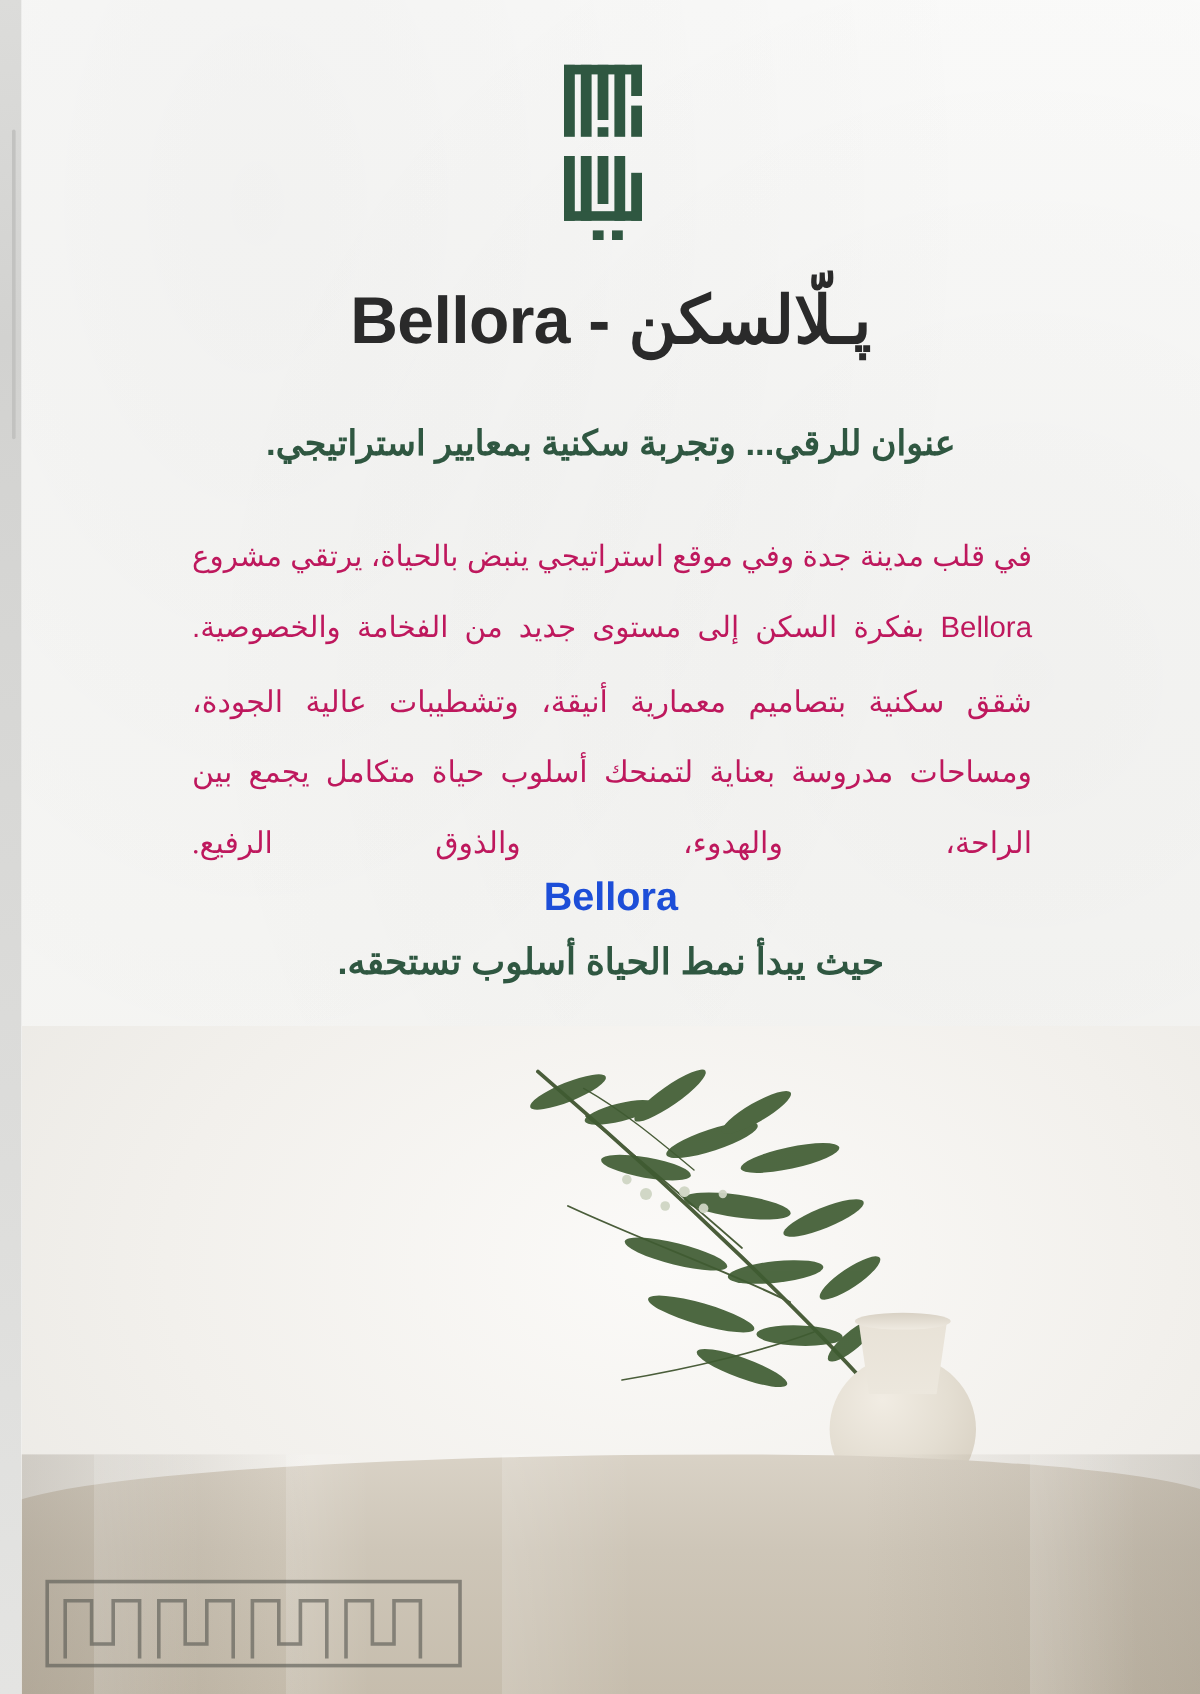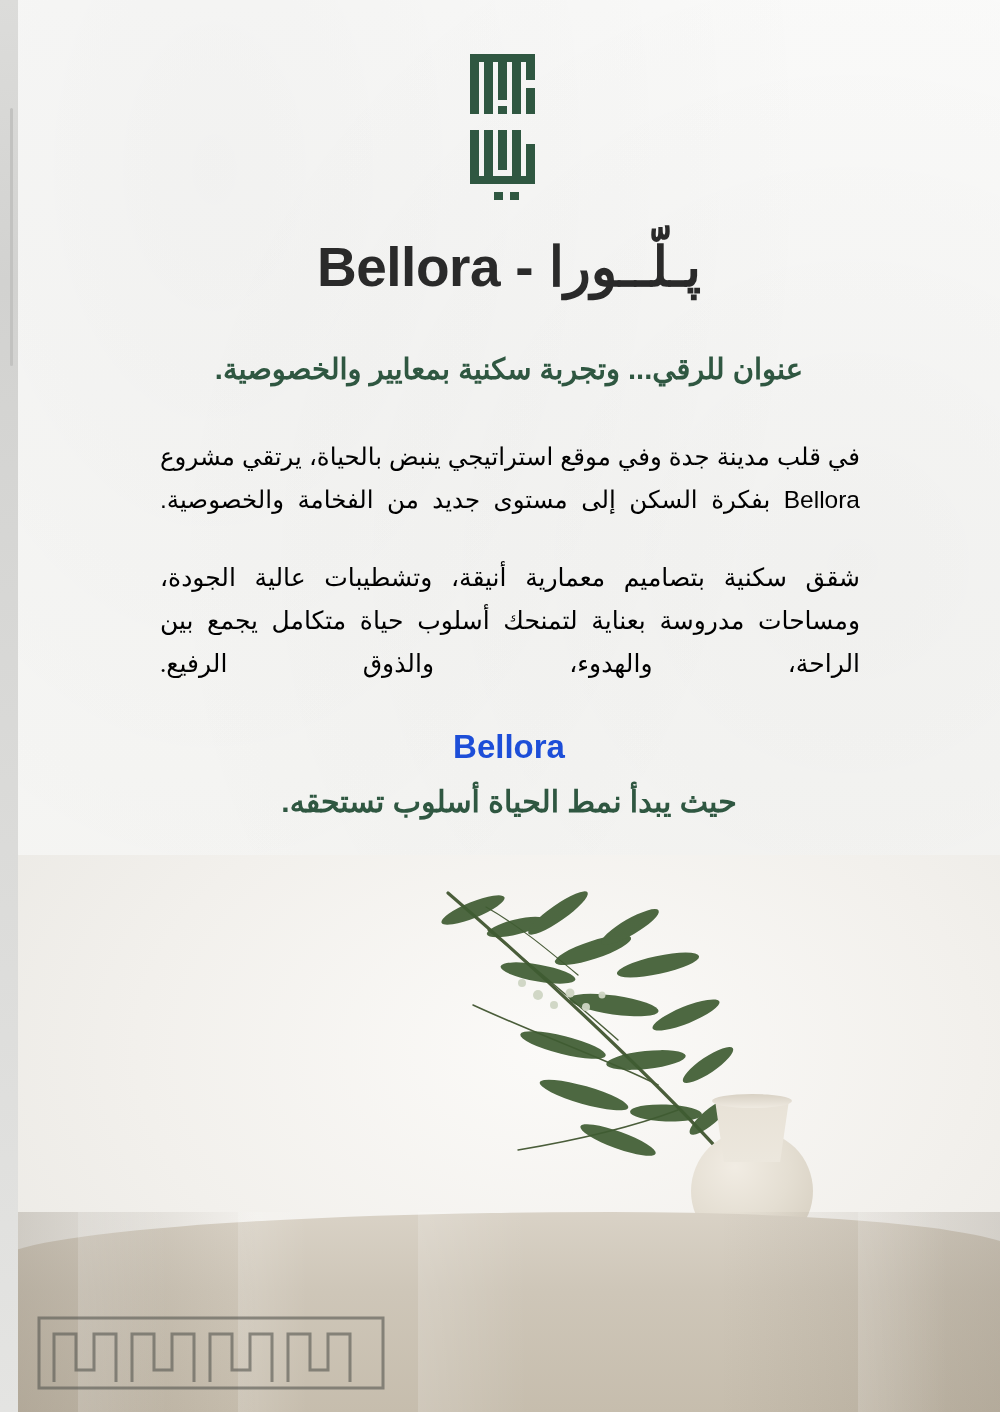--- a/index.html
+++ b/index.html
@@ -97,23 +97,23 @@
   }
 
   
   .para {
     position: absolute;
     right: 140px;
     width: 700px;
     direction: rtl;
     text-align: justify;
     text-align-last: justify;
-    color: #000000;
+    color: #be185d;
     font-size: 24.5px;
-    line-height: 43px;
+    line-height: 59px;
   }
   .para-1 { top: 435px; }
   .para-2 { top: 556px; font-size: 25px; font-family: Liberation Serif, serif; }
 
   
   .closing-brand {
     position: absolute;
     left: 0;
     right: 0;
     top: 728px;
@@ -272,22 +272,22 @@
           <rect x="34" y="78" width="9" height="40"></rect>
           <rect x="48" y="78" width="9" height="54"></rect>
           <rect x="62" y="92" width="9" height="40"></rect>
           <rect x="6" y="124" width="65" height="8"></rect>
           <rect x="30" y="140" width="9" height="8"></rect>
           <rect x="46" y="140" width="9" height="8"></rect>
         </g>
       </svg>
     </div>
 
-    <div class="brand-title">پـلّــورا - Bellora</div>
-    <div class="tagline">عنوان للرقي... وتجربة سكنية بمعايير والخصوصية.</div>
+    <div class="brand-title">پـلّالسكن - Bellora</div>
+    <div class="tagline">عنوان للرقي... وتجربة سكنية بمعايير استراتيجي.</div>
 
     <div class="para para-1">في قلب مدينة جدة وفي موقع استراتيجي ينبض بالحياة، يرتقي مشروع Bellora بفكرة السكن إلى مستوى جديد من الفخامة والخصوصية.</div>
     <div class="para para-2">شقق سكنية بتصاميم معمارية أنيقة، وتشطيبات عالية الجودة، ومساحات مدروسة بعناية لتمنحك أسلوب حياة متكامل يجمع بين الراحة، والهدوء، والذوق الرفيع.</div>
 
     <div class="closing-brand">Bellora</div>
     <div class="closing-line">حيث يبدأ نمط الحياة أسلوب تستحقه.</div>
 
     <div class="photo">
       <div class="wall"></div>
 

